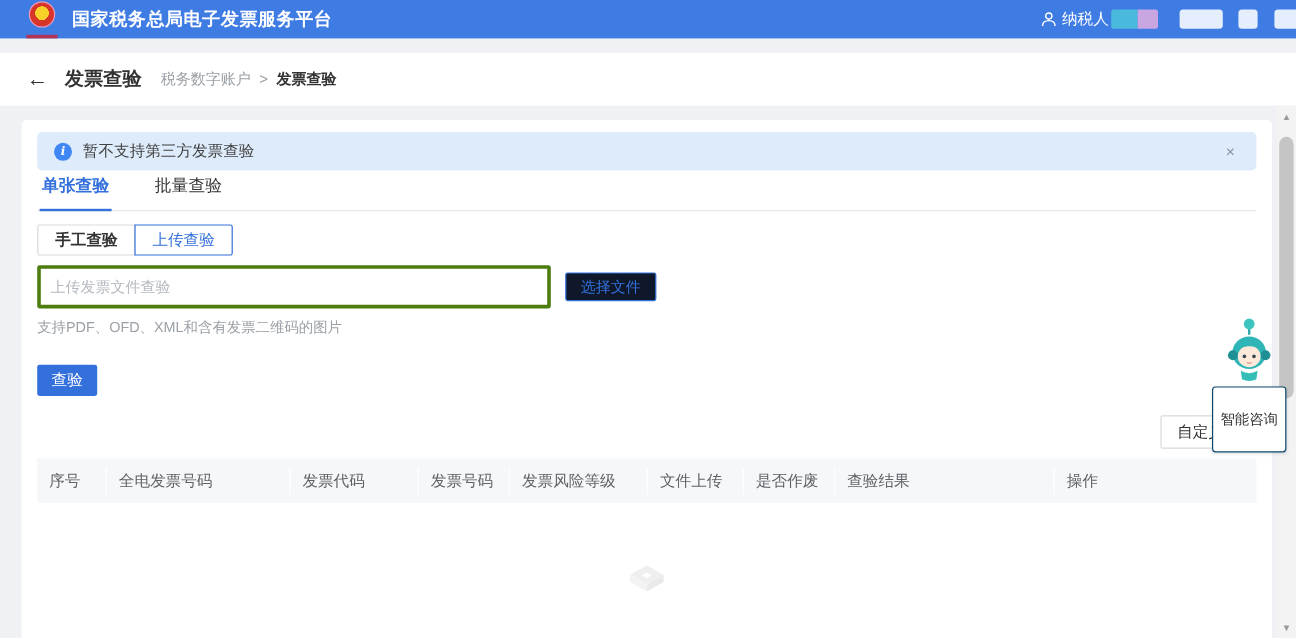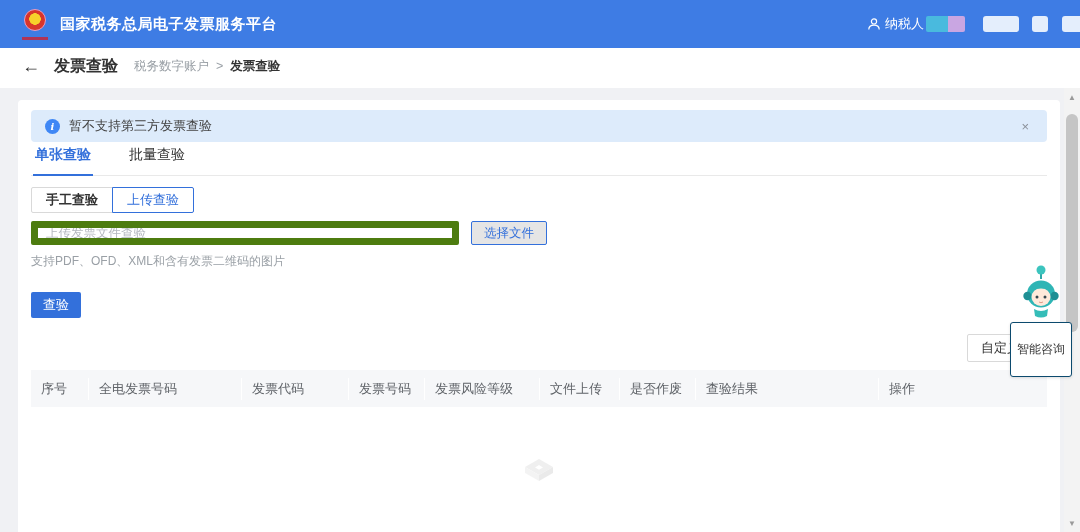--- a/index.html
+++ b/index.html
@@ -1,20 +1,20 @@
 <!DOCTYPE html>
 <html style="--header-blue: #3e7ce4; --primary: #3370db; --alert-bg: #ddebfb; --alert-icon: #3f87f5; --page-bg: #f0f1f4; --table-head-bg: #f6f7f9; --mascot-teal: #2fb5b5;"><head>
 <meta charset="utf-8">
 <style>
   * { margin:0; padding:0; box-sizing:border-box; }
   html,body { width:1080px; height:532px; overflow:hidden; font-family:"Liberation Sans","DejaVu Sans",sans-serif; }
   body { position:relative; background:var(--page-bg,#f0f1f4); }
 
   
-  .app-header { position:absolute; top:0; left:0; width:1080px; height:48px;
+  .app-header { position:absolute; top:0; left:0; width:1080px; height:32px;
     background:var(--header-blue,#3e7ce4); display:flex; align-items:center; padding:0 14px; z-index:5; }
   .logo { width:30px; height:32px; margin-left:6px; margin-right:10px; position:relative; flex:0 0 auto; }
   .logo .emblem { position:absolute; left:4px; top:1px; width:22px; height:22px; border-radius:50%;
     background:radial-gradient(circle at 50% 45%, #f7d02a 0 38%, #d8352a 39% 100%); border:1px solid #e9b},in;}
   .logo .hands { position:absolute; left:1px; bottom:6px; width:28px; height:8px; border-bottom:2px solid #bcd4ff; border-radius:0 0 12px 12px; }
   .logo .motto { position:absolute; left:2px; bottom:0; width:26px; height:3px; background:#c23; opacity:.8; }
   .app-title { color:#fff; font-size:15px; font-weight:bold; letter-spacing:.5px; }
   .header-right { margin-left:auto; display:flex; align-items:center; height:100%; position:relative; }
   .user { display:flex; align-items:center; color:#fff; font-size:13px; gap:4px; }
   .user svg { display:block; }
@@ -51,24 +51,24 @@
 
   .mode-group { display:flex; margin-top:11px; }
   .mode-btn { height:26px; padding:0 14px; background:#fff; border:1px solid #d9d9d9; font-size:13px;
     color:#333; display:flex; align-items:center; cursor:pointer; font-weight:bold; }
   .mode-btn:first-child { border-radius:2px 0 0 2px; }
   .mode-btn:last-child { border-radius:0 2px 2px 0; margin-left:-1px; }
   .mode-btn.active { color:var(--primary,#3370db); border-color:var(--primary,#3370db); z-index:1; font-weight:normal; }
 
   .upload-label { margin-top:14px; font-size:13.5px; color:#333; font-weight:bold; }
   .upload-row { display:flex; margin-top:8px; align-items:center; }
-  .upload-input { width:428px; height:24px; border:7px solid #4d7c0f; border-radius:2px; padding:0 8px;
+  .upload-input { width:428px; height:36px; border:3px solid #4d7c0f; border-radius:2px; padding:0 8px;
     font-size:12.5px; color:#333; font-family:inherit; }
   .upload-input::placeholder { color:#b4b8bf; }
-  .select-file-btn { height:24px; margin-left:12px; padding:0 12px; background:#e5e5e5;
+  .select-file-btn { height:24px; margin-left:12px; padding:0 12px; background:#0f172a;
     border:1px solid var(--primary,#3370db); border-radius:2px; color:var(--primary,#3370db);
     font-size:12.5px; cursor:pointer; font-family:inherit; }
   .upload-hint { margin-top:8px; font-size:12px; color:#9aa0a6; }
 
   .verify-btn { margin-top:22px; height:26px; padding:0 12px; background:var(--primary,#3370db);
     color:#fff; border:none; border-radius:2px; font-size:13px; cursor:pointer; font-family:inherit; }
 
   .custom-col-row { display:flex; justify-content:flex-end; margin-top:16px; }
   .custom-col-btn { height:28px; padding:0 13px; background:#fff; border:1px solid #d9d9d9; border-radius:2px;
     font-size:13px; color:#333; cursor:pointer; font-family:inherit; }

